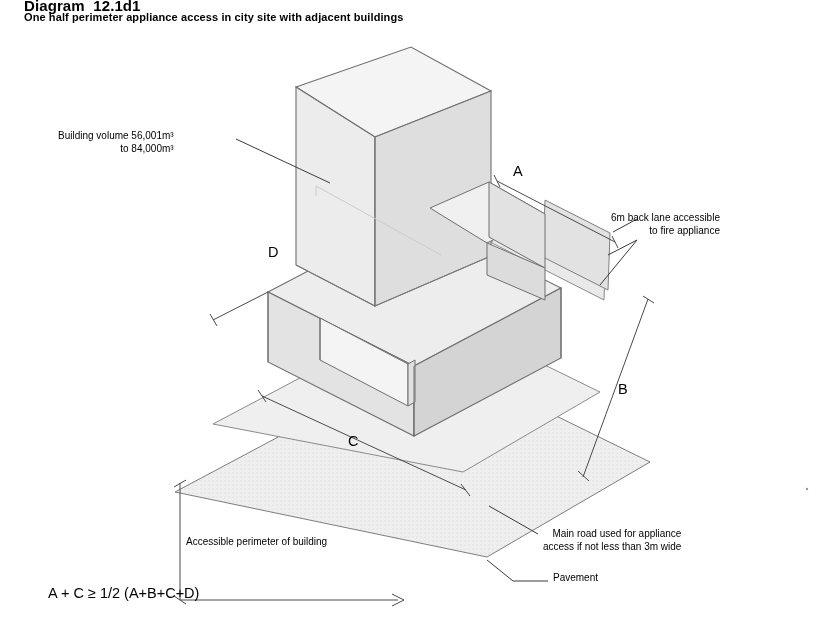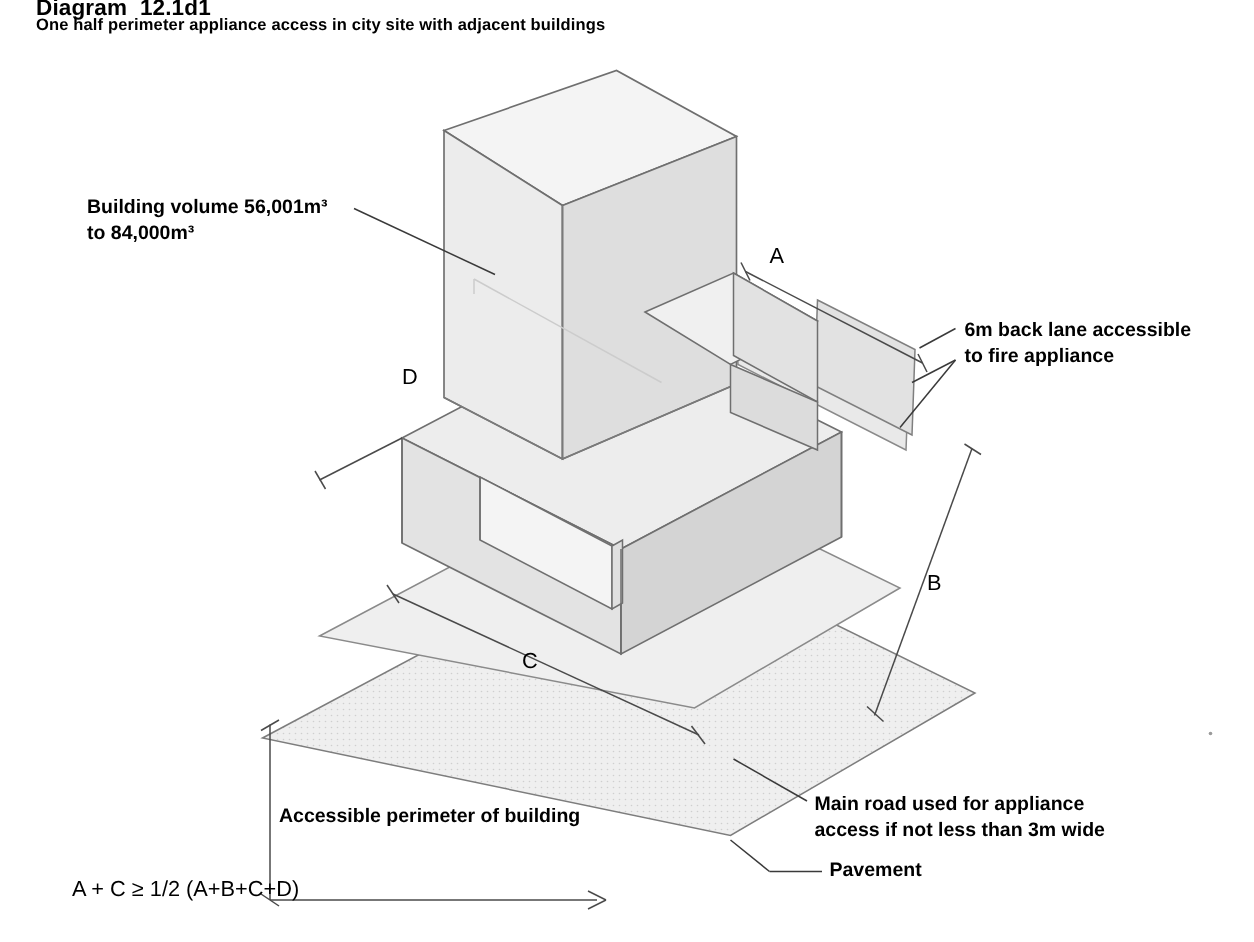--- a/index.html
+++ b/index.html
@@ -13,20 +13,21 @@
     position: relative;
     font-family: "Liberation Sans", sans-serif;
     color: #000000;
     overflow: hidden;
   }
   #stage {
     position: absolute;
     left: 0; top: 0;
     width: 692px;
     height: 628px;
+    text-align: right;
   }
   .txt {
     position: absolute;
     white-space: pre;
     line-height: 1.28;
   }
   #diagram-label {
     left: 24px;
     top: -4px;
     font-size: 15px;
@@ -34,25 +35,24 @@
     letter-spacing: .1px;
   }
   #diagram-title {
     left: 24px;
     top: 10px;
     font-size: 11px;
     font-weight: bold;
     letter-spacing: .1px;
   }
   .anno {
-    font-size: 13px;
-    font-weight: bold;
+    font-size: 10px;
   }
   #anno-volume { left: 58px; top: 130px; }
-  #anno-backlane { left: 643px; top: 212px; }
+  #anno-backlane { left: 611px; top: 212px; }
   #anno-mainroad { left: 543px; top: 528px; }
   #anno-pavement { left: 553px; top: 572px; }
   #anno-perimeter { left: 186px; top: 536px; }
   #formula { left: 48px; top: 584px; font-size: 14.5px; }
   .dimlabel {
     font-size: 14.5px;
   }
   #dim-a { left: 513px; top: 162px; }
   #dim-b { left: 618px; top: 380px; }
   #dim-c { left: 348px; top: 432px; }

